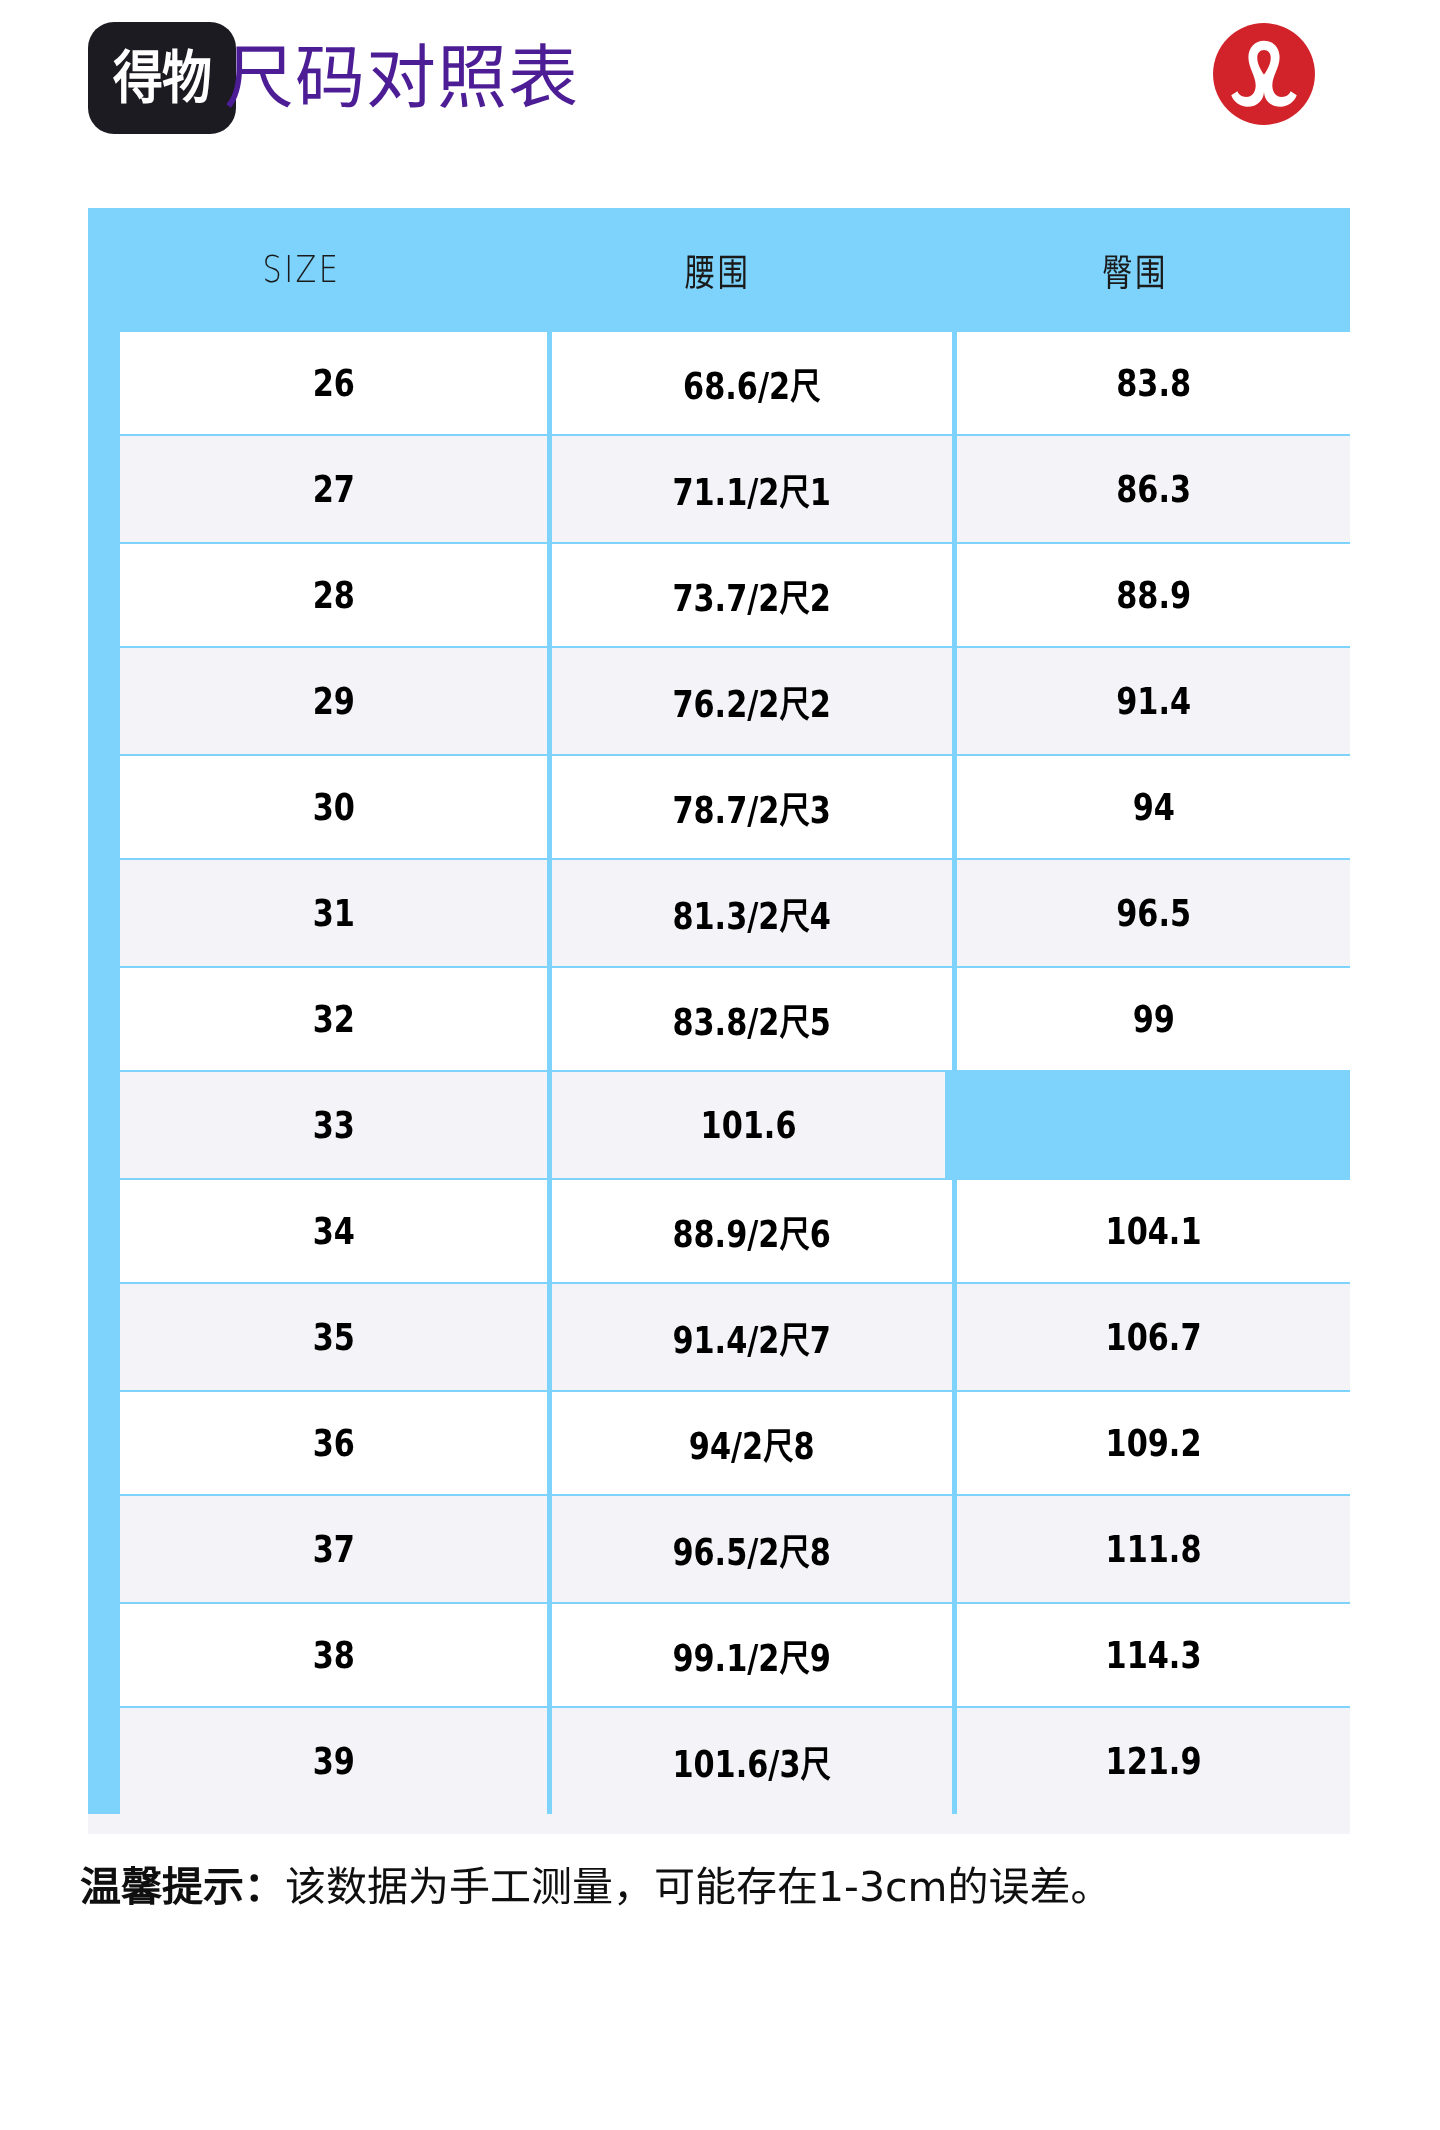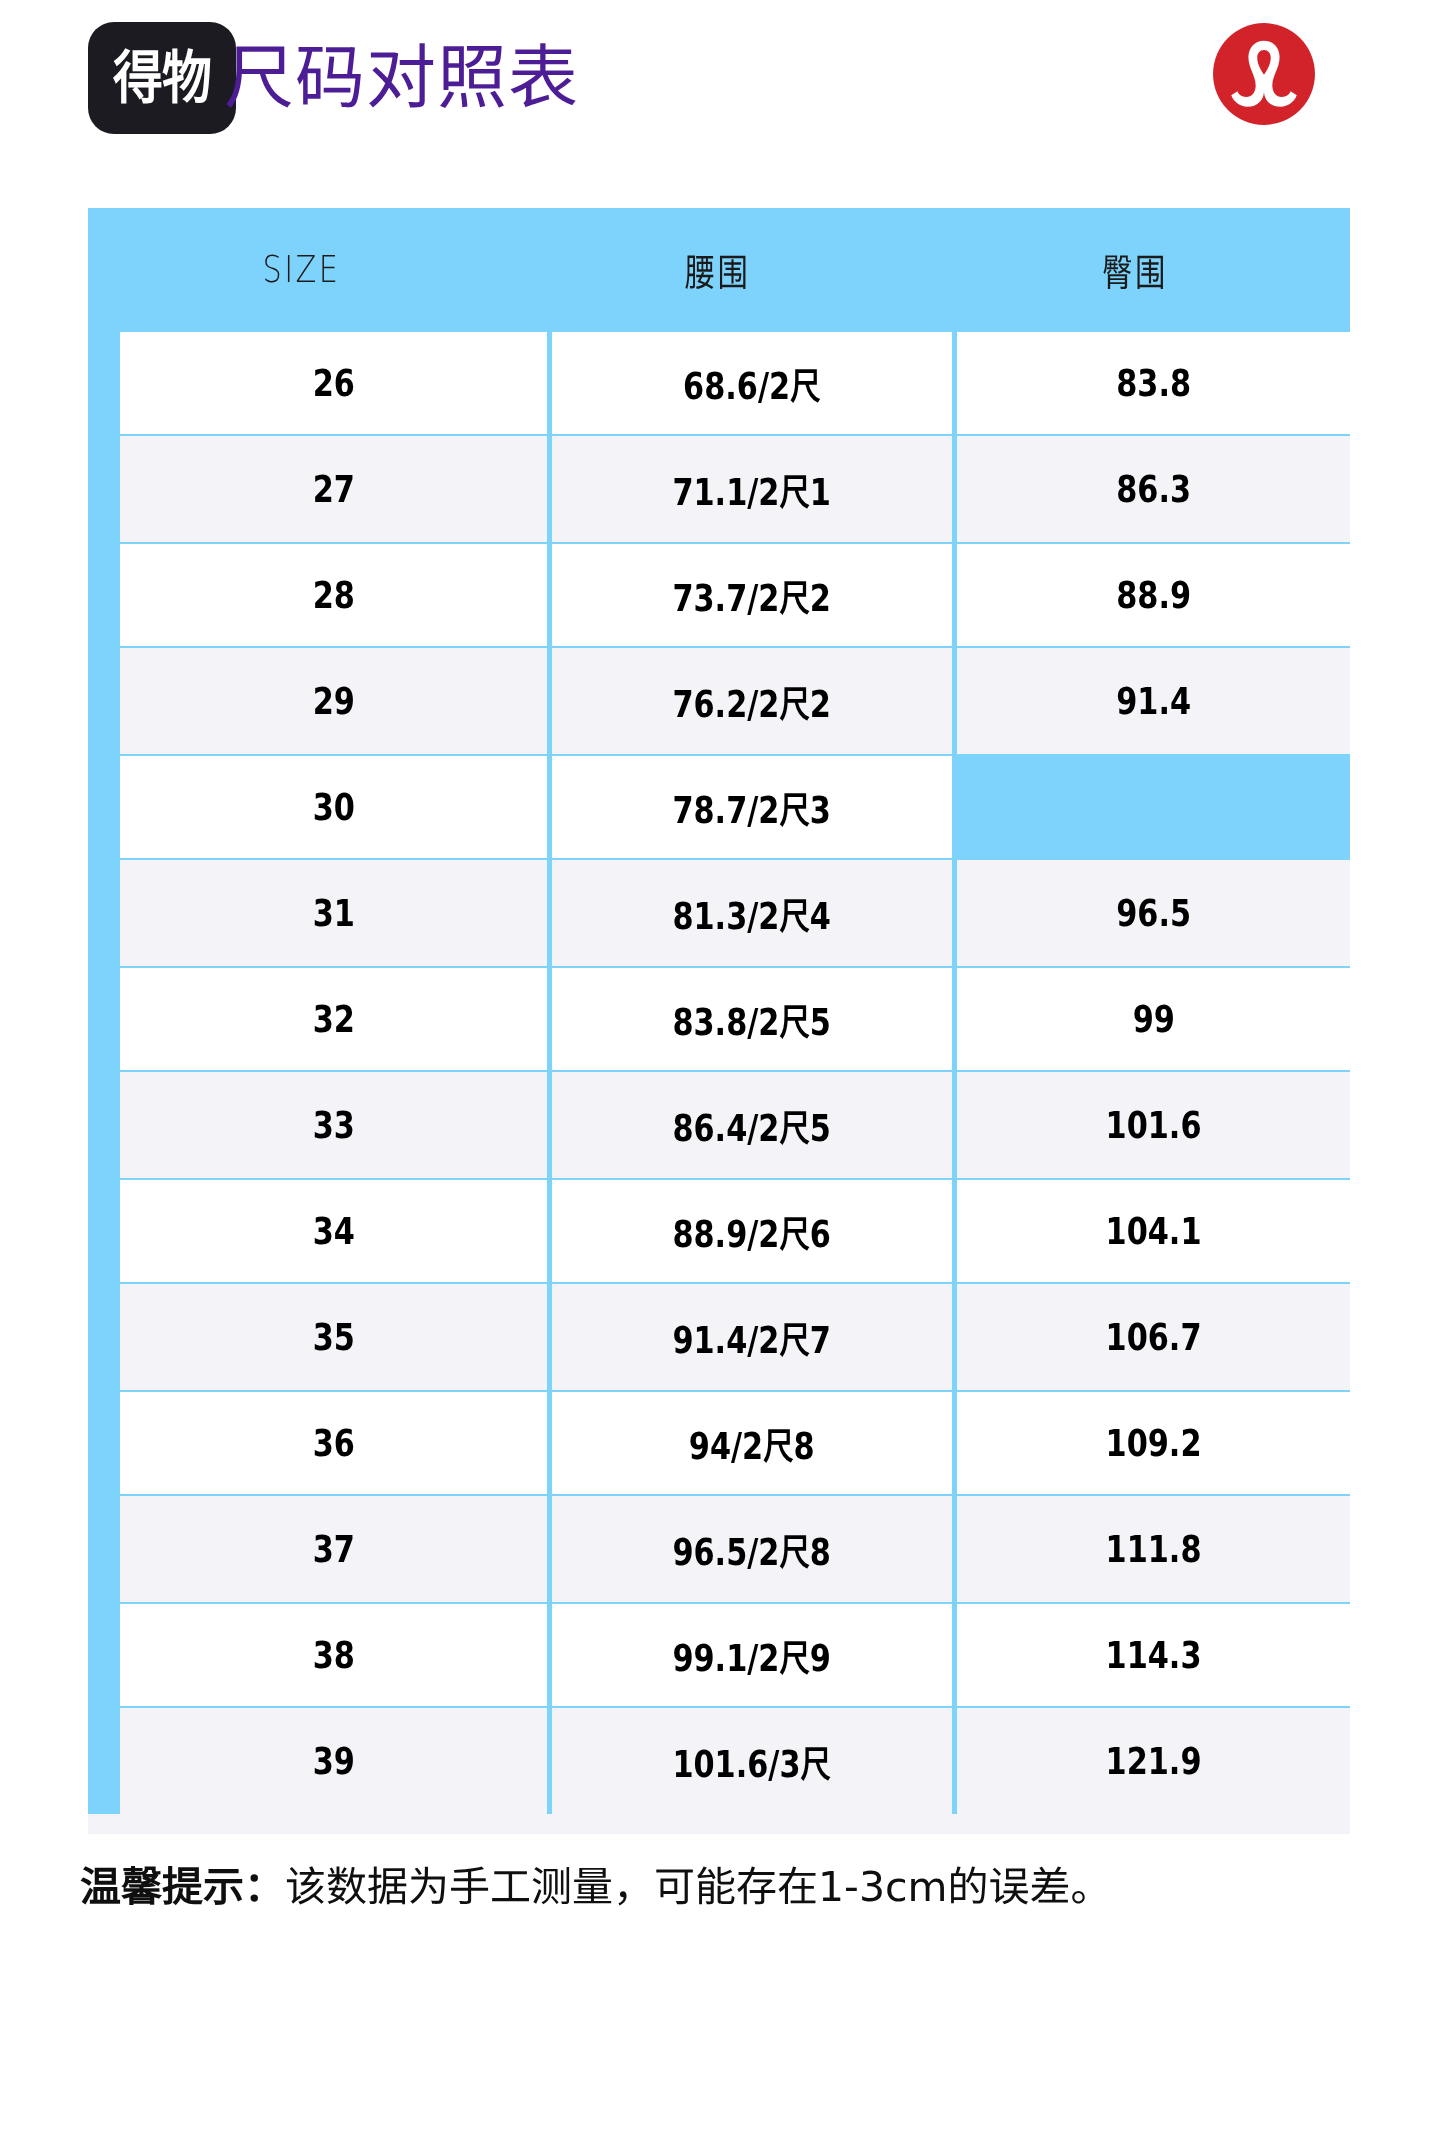--- a/index.html
+++ b/index.html
@@ -248,20 +248,23 @@
             <span>91.4</span>
           </div>
         </div>
         <div class="trow alt">
           <div class="td c0">
             <span>30</span>
           </div>
           <div class="td c1">
             <span>78.7/2尺3</span>
           </div>
+          <div class="td c2">
+            <span>94</span>
+          </div>
         </div>
         <div class="trow">
           <div class="td c0">
             <span>31</span>
           </div>
           <div class="td c1">
             <span>81.3/2尺4</span>
           </div>
           <div class="td c2">
             <span>96.5</span>
@@ -274,23 +277,20 @@
           <div class="td c1">
             <span>83.8/2尺5</span>
           </div>
           <div class="td c2">
             <span>99</span>
           </div>
         </div>
         <div class="trow">
           <div class="td c0">
             <span>33</span>
-          </div>
-          <div class="td c1">
-            <span>86.4/2尺5</span>
           </div>
           <div class="td c2">
             <span>101.6</span>
           </div>
         </div>
         <div class="trow alt">
           <div class="td c0">
             <span>34</span>
           </div>
           <div class="td c1">

